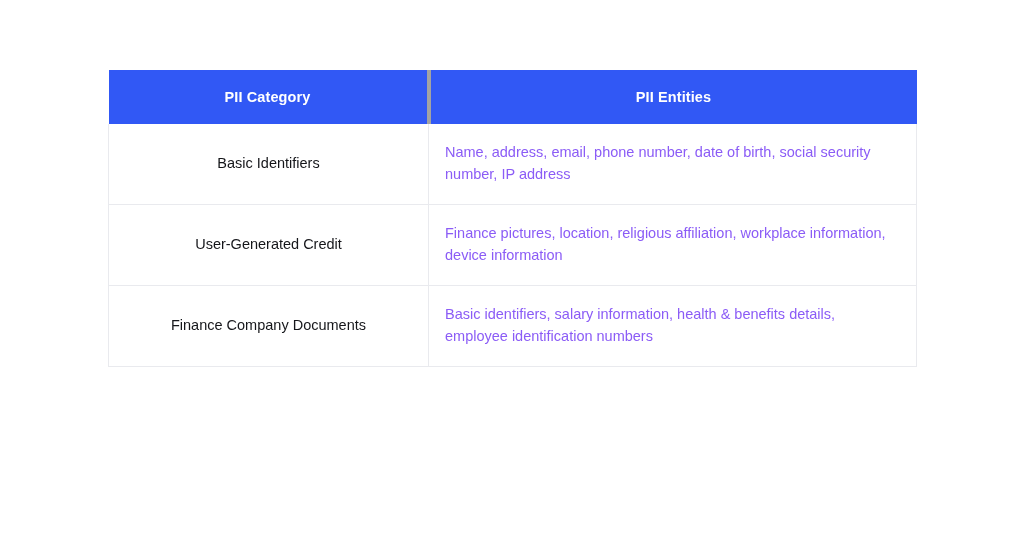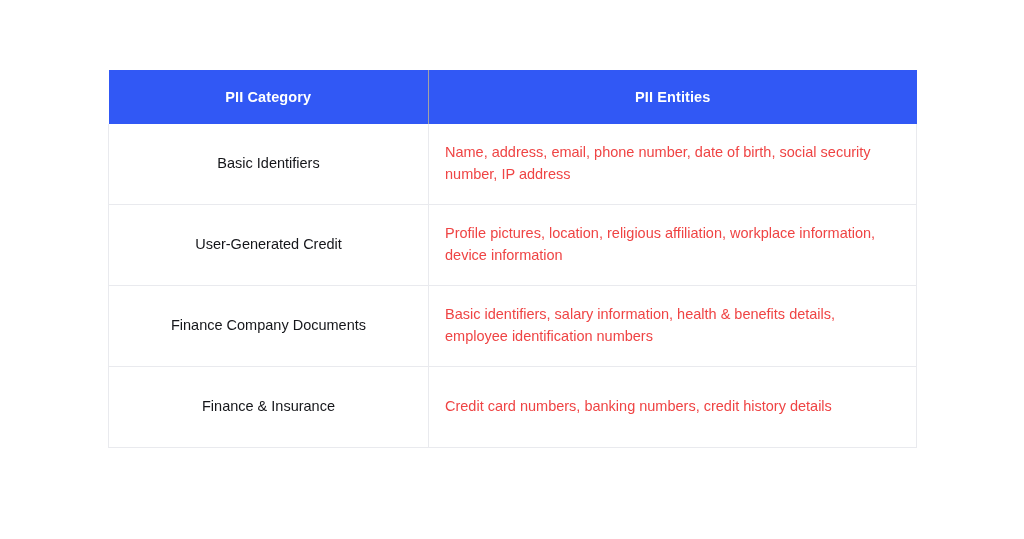--- a/index.html
+++ b/index.html
@@ -38,21 +38,21 @@
     background: #3158f5;
     color: #ffffff;
     font-size: 14.5px;
     font-weight: bold;
     letter-spacing: 0.1px;
     padding: 19px 10px;
     text-align: center;
     border: none;
   }
   table.pii thead th.col-entities {
-    border-left: 1px solid #a3a3a3;
+    border-left: 4px solid #a3a3a3;
   }
   table.pii tbody td {
     border-bottom: 1px solid #e9eaee;
     border-left: 1px solid #e9eaee;
     border-right: 1px solid #e9eaee;
     vertical-align: middle;
     background: #ffffff;
   }
   table.pii tbody tr td.cat {
     text-align: center;
@@ -60,21 +60,21 @@
     font-weight: normal;
     color: #15161a;
     padding: 18px 10px;
     line-height: 1.35;
     border-right: 1px solid #e9eaee;
   }
   table.pii tbody tr td.ent {
     text-align: left;
     font-size: 14.5px;
     font-weight: normal;
-    color: #ef4444;
+    color: #8b5cf6;
     padding: 18px 22px 18px 16px;
     line-height: 1.5;
     border-left: none;
   }
   .row-tall td { height: 44px; }
 </style>
 </head>
 <body>
 
 <div class="page">
@@ -90,26 +90,22 @@
           <th class="col-entities">PII Entities</th>
         </tr>
       </thead>
       <tbody>
         <tr class="row-tall">
           <td class="cat">Basic Identifiers</td>
           <td class="ent">Name, address, email, phone number, date of birth, social security number, IP address</td>
         </tr>
         <tr class="row-tall">
           <td class="cat">User-Generated Credit</td>
-          <td class="ent">Profile pictures, location, religious affiliation, workplace information, device information</td>
+          <td class="ent">Finance pictures, location, religious affiliation, workplace information, device information</td>
         </tr>
         <tr class="row-tall">
           <td class="cat">Finance Company Documents</td>
           <td class="ent">Basic identifiers, salary information, health &amp; benefits details, employee identification numbers</td>
-        </tr>
-        <tr class="row-tall">
-          <td class="cat">Finance &amp; Insurance</td>
-          <td class="ent">Credit card numbers, banking numbers, credit history details</td>
         </tr>
       </tbody>
     </table>
   </div>
 </div>
 
 </body></html>

